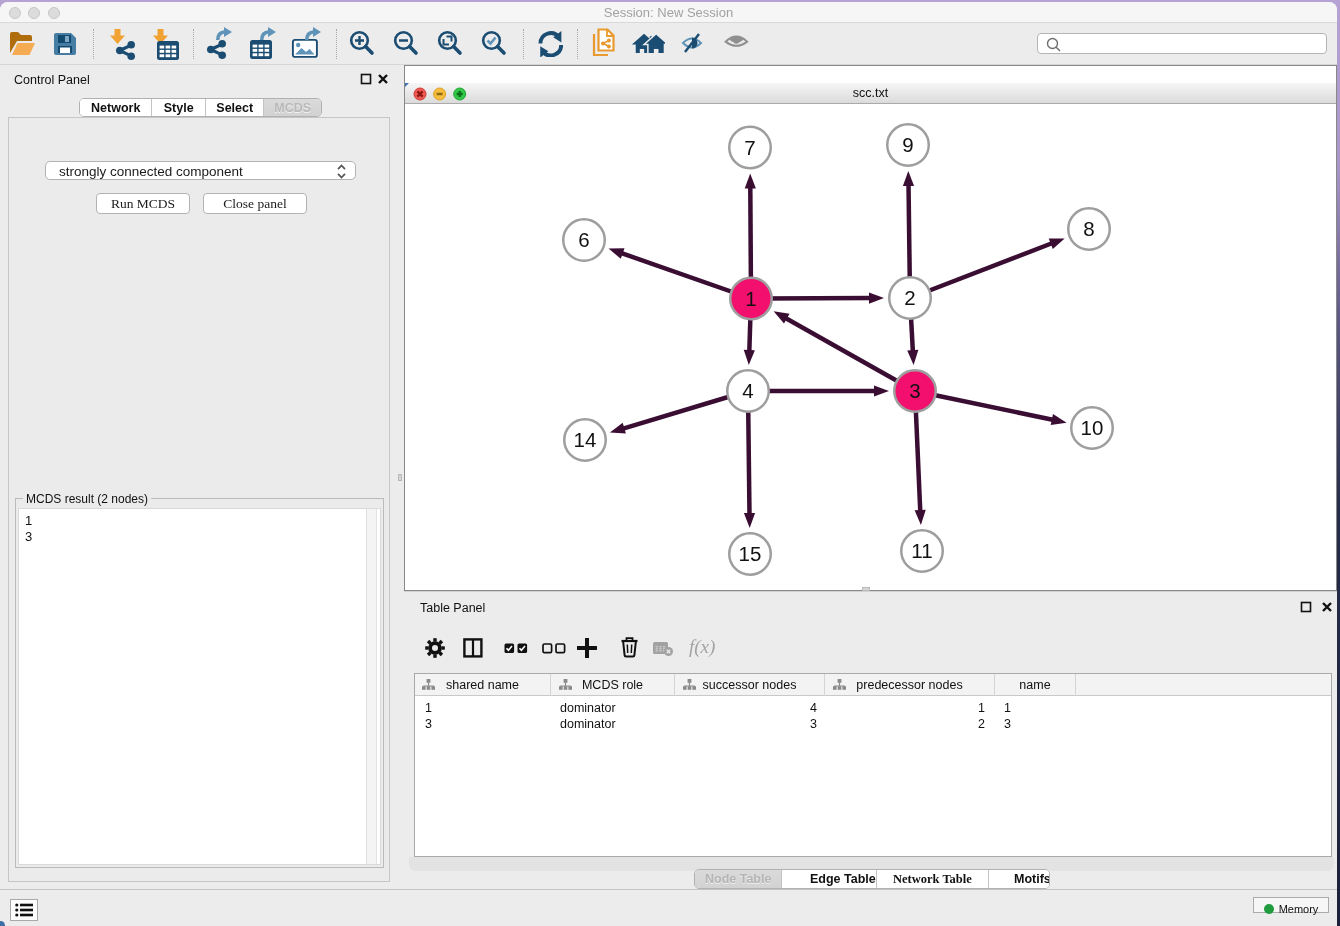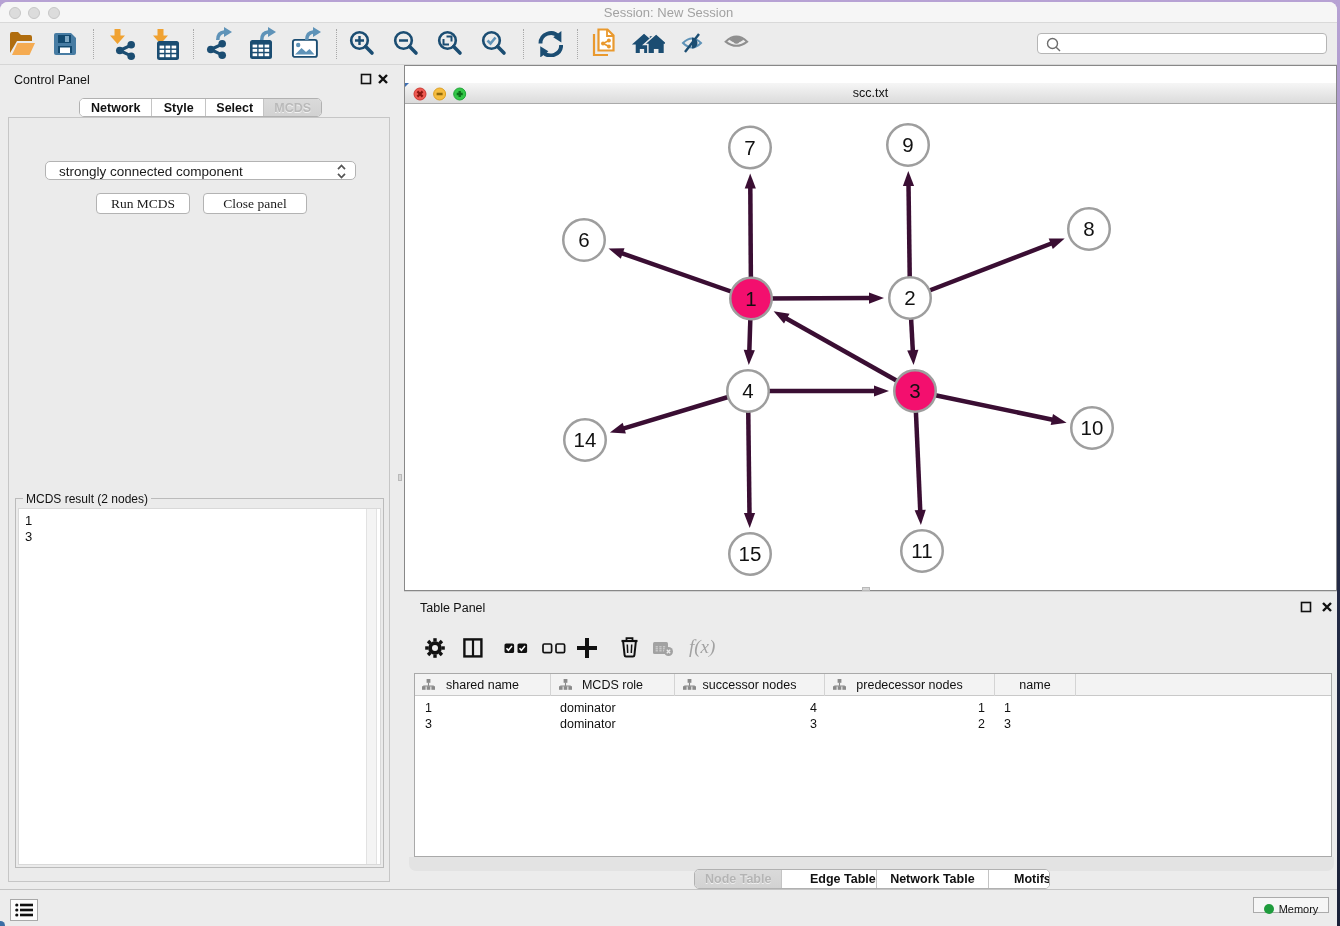--- a/index.html
+++ b/index.html
@@ -424,21 +424,21 @@
       <div class="cell" style="left:10px;top:42px;">3</div>
       <div class="cell" style="left:145px;top:42px;">dominator</div>
       <div class="cell" style="left:380px;top:42px;width:22px;text-align:right;">3</div>
       <div class="cell" style="left:548px;top:42px;width:22px;text-align:right;">2</div>
       <div class="cell" style="left:589px;top:42px;">3</div>
     </div>
     <div style="position:absolute;left:5px;top:265px;width:925px;height:14px;background:#e3e3e3;border-radius:0 0 7px 7px;"></div>
     <div class="tabbar2" style="left:290px;top:277px;width:356px;">
       <div class="tab dis" style="width:87px;">Node Table</div>
       <div class="tab" style="width:95px;text-align:right;">Edge Table</div>
-      <div class="tab" style="width:113px;">Network Table</div>
+      <div class="tab" style="width:113px;font-family:Liberation Serif, serif;">Network Table</div>
       <div class="tab" style="width:61px;padding-left:25px;">Motifs</div>
     </div>
   </div>
   <div id="status">
     <div id="listbtn">
         <svg width="18" height="14" style="position:absolute;left:4px;top:3px" viewBox="0 0 18 14">
           <g fill="#111">
             <circle cx="1.8" cy="2" r="1.6"></circle>
             <rect x="5" y="0.7" width="13" height="2.6"></rect>
             <circle cx="1.8" cy="7" r="1.6"></circle>

